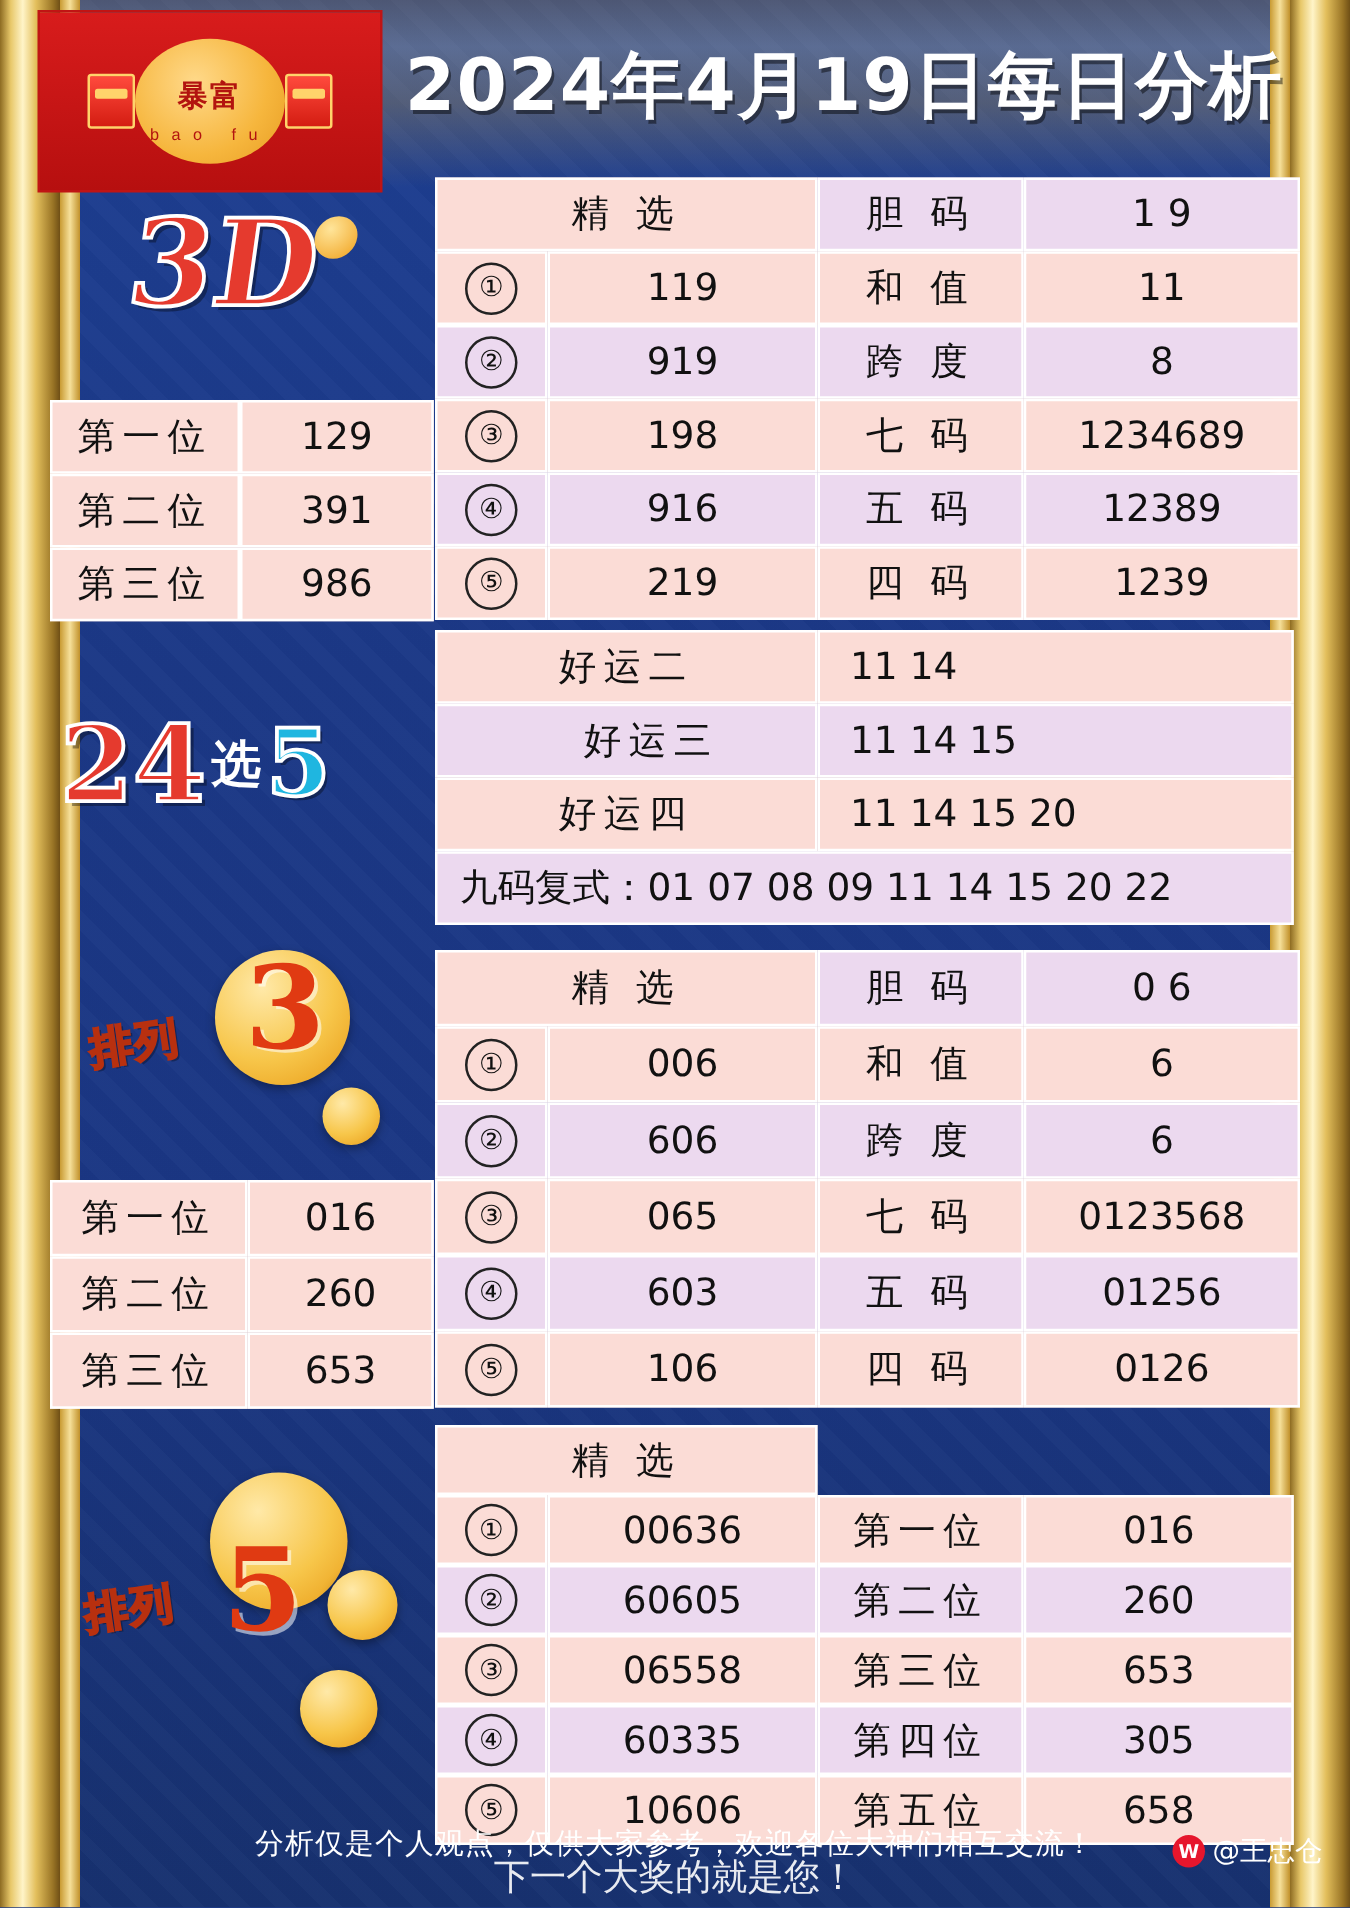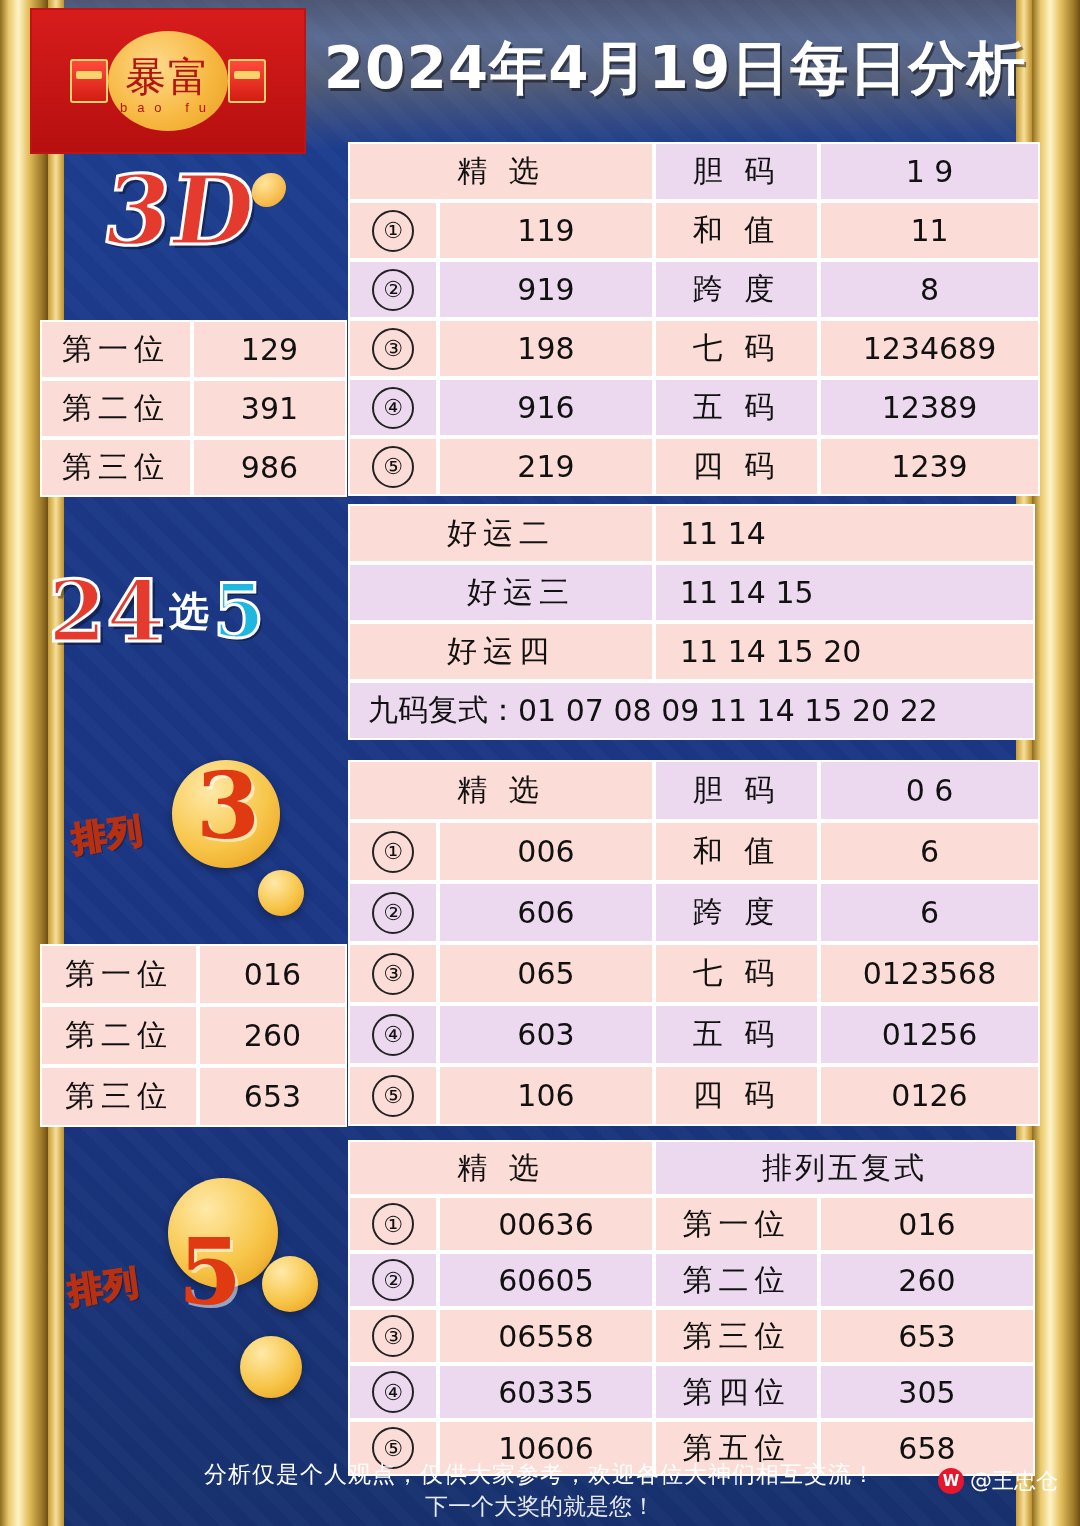--- a/index.html
+++ b/index.html
@@ -51,21 +51,21 @@
     z-index:6;
   }
   .logo-oval{
     width:120px;height:100px;border-radius:50%;
     background:radial-gradient(circle at 40% 35%,#ffd98a,#f6b63d 60%,#e79c22);
     display:flex;align-items:center;justify-content:center;
     position:relative;
   }
   .logo-oval .cn{
     font-family:"DejaVu Sans",sans-serif;
-    color:#b3140f;font-weight:normal;font-size:41px;letter-spacing:2px;
+    color:#b3140f;font-weight:bold;font-size:24px;letter-spacing:2px;
     line-height:1;margin-top:-8px;
   }
   .logo-oval .py{
     position:absolute;bottom:16px;left:0;right:0;text-align:center;
     color:#b3140f;font-size:13px;letter-spacing:10px;
   }
   .pkt{
     width:34px;height:40px;border-radius:3px;
     background:linear-gradient(180deg,#ff4a3d,#d41d12);
     border:2px solid #ffd36b;position:relative;
@@ -141,21 +141,21 @@
     text-shadow:3px 3px 0 rgba(255,255,255,.55);
   }
 
   .footer{
     position:absolute;left:60px;right:60px;bottom:36px;
     text-align:center;color:#ffffff;font-family:"DejaVu Sans",sans-serif;
     font-size:23px;letter-spacing:1px;
   }
   .footer2{
     position:absolute;left:0;right:0;bottom:4px;text-align:center;
-    color:#ffffff;font-family:"DejaVu Sans",sans-serif;font-size:23px;opacity:.9;
+    color:#ffffff;font-family:"DejaVu Sans",sans-serif;font-size:29px;opacity:.9;
   }
   .wm{
     position:absolute;right:22px;bottom:30px;display:flex;align-items:center;gap:6px;
     color:#ffffff;font-family:"DejaVu Sans",sans-serif;font-size:22px;
   }
   .wm .eye{
     width:26px;height:26px;border-radius:50%;
     background:#e6162d;color:#fff;font-size:15px;
     display:flex;align-items:center;justify-content:center;font-weight:bold;
   }
@@ -349,21 +349,20 @@
 
 <div class="glogo-ball" style="left:168px;top:1178px;width:110px;height:110px;"></div>
 <div class="glogo-ball" style="left:262px;top:1256px;width:56px;height:56px;"></div>
 <div class="glogo-ball" style="left:240px;top:1336px;width:62px;height:62px;"></div>
 <div class="plx" style="left:68px;top:1264px;">排列</div>
 <div class="plnum" style="left:178px;top:1218px;">5</div>
 
 <div class="sect" style="left:348px;top:1140px;">
   <div class="row">
     <div class="cell lbl" style="width:306px;height:56px;">精  选</div>
-    <div class="cell lbl alt" style="width:381px;height:56px;letter-spacing:3px;">排列五复式</div>
   </div>
   <div class="row">
     <div class="cell" style="width:90px;height:56px;">
         <span class="circ">①</span>
       </div>
     <div class="cell" style="width:216px;height:56px;">00636</div>
     <div class="cell lbl" style="width:165px;height:56px;">第一位</div>
     <div class="cell" style="width:216px;height:56px;">016</div>
   </div>
   <div class="row">

